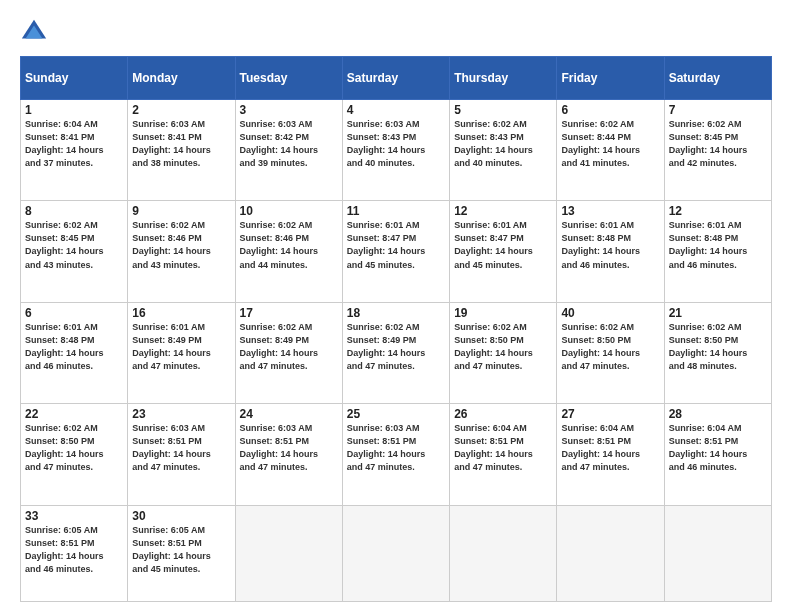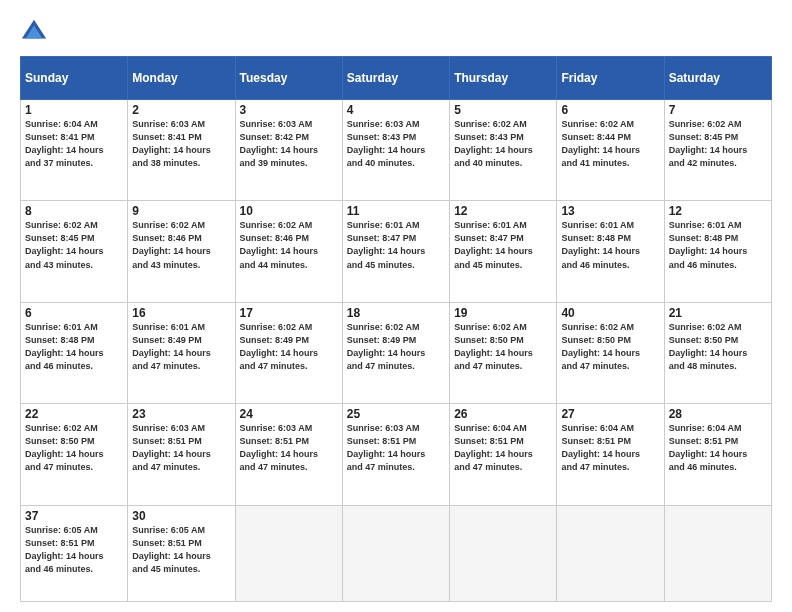--- a/index.html
+++ b/index.html
@@ -329,21 +329,21 @@
           <td>
             <span class="day-num">28</span>
             <div class="day-info" style="white-space: pre-line;">Sunrise: 6:04 AM
 Sunset: 8:51 PM
 Daylight: 14 hours
 and 46 minutes.</div>
           </td>
         </tr>
         <tr class="last-row">
           <td>
-            <span class="day-num">37</span>
+            <span class="day-num">33</span>
             <div class="day-info" style="white-space: pre-line;">Sunrise: 6:05 AM
 Sunset: 8:51 PM
 Daylight: 14 hours
 and 46 minutes.</div>
           </td>
           <td>
             <span class="day-num">30</span>
             <div class="day-info" style="white-space: pre-line;">Sunrise: 6:05 AM
 Sunset: 8:51 PM
 Daylight: 14 hours

